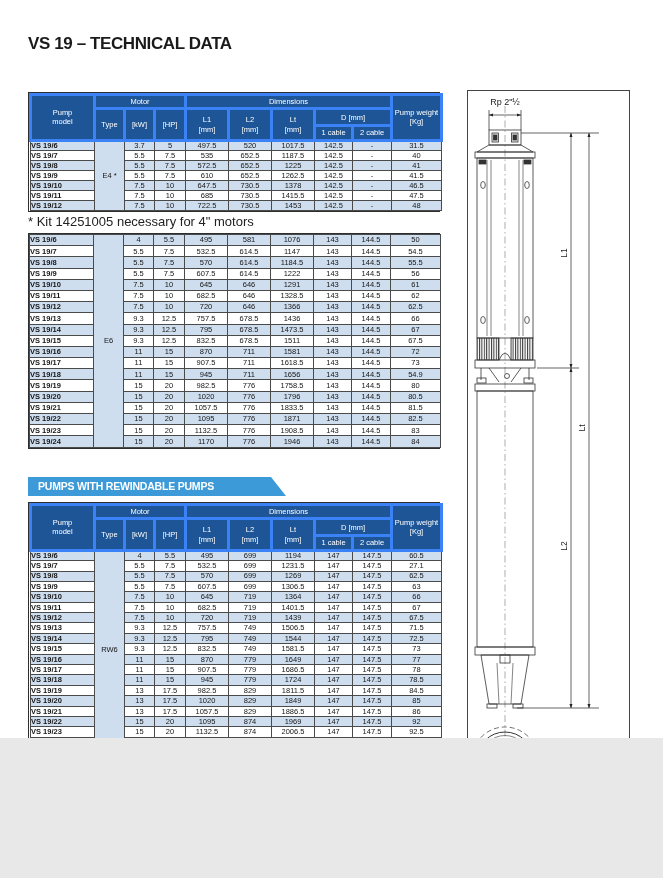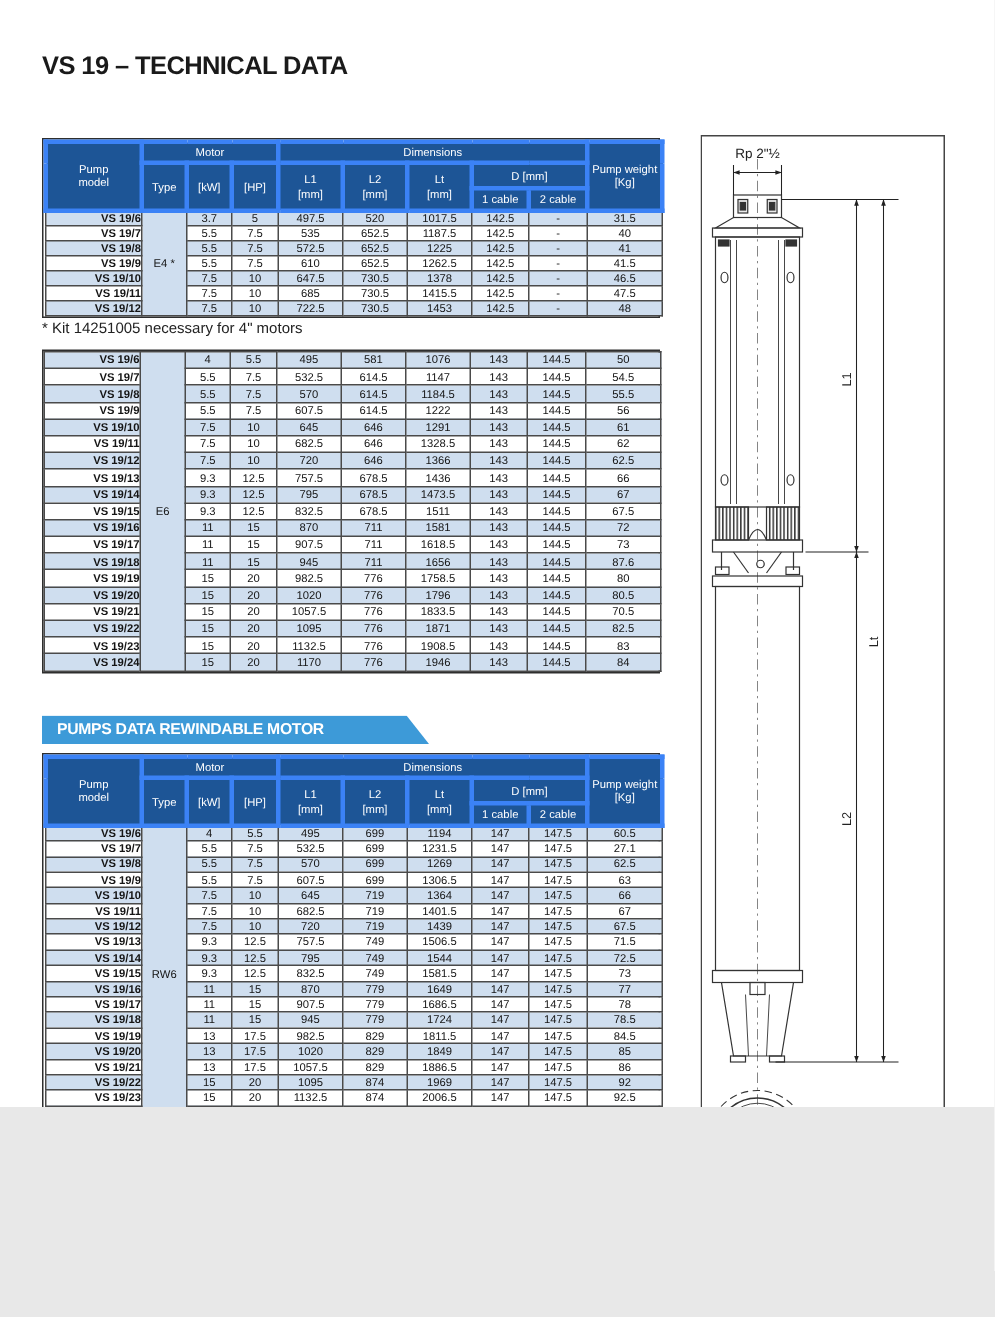--- a/index.html
+++ b/index.html
@@ -50,26 +50,26 @@
 
   td {
     border: 1px solid #4a4a4a; font-size: 7.5px; color: #151515;
     text-align: center; vertical-align: middle; padding: 0; line-height: 1;
     background: #ffffff;
   }
   #tbl1 td { height: 10px; }
   #tbl2 td { height: 11.2px; }
   #tbl3 td { height: 10.4px; }
   tbody tr:nth-child(odd) td { background: #cfdeef; }
-  td.model { font-weight: bold; text-align: right; margin-left: 28px; }
+  td.model { font-weight: bold; text-align: left; margin-left: 28px; }
   td.type-cell { background: #cfdeef !important; }
 
   .footnote {
     position: absolute; left: 28px; top: 214px;
-    font-size: 10px; color: #222222;
+    font-size: 13px; color: #222222;
   }
 
   #drawing-box { position: absolute; left: 467px; top: 90px; }
   svg text { font-family: "Liberation Sans", sans-serif; }
 </style>
 </head>
 <body>
 
 <div id="page">
 
@@ -360,21 +360,21 @@
           </tr>
           <tr>
             <td class="model">VS 19/18</td>
             <td>11</td>
             <td>15</td>
             <td>945</td>
             <td>711</td>
             <td>1656</td>
             <td>143</td>
             <td>144.5</td>
-            <td>87.6</td>
+            <td>54.9</td>
           </tr>
           <tr>
             <td class="model">VS 19/19</td>
             <td>15</td>
             <td>20</td>
             <td>982.5</td>
             <td>776</td>
             <td>1758.5</td>
             <td>143</td>
             <td>144.5</td>
@@ -393,21 +393,21 @@
           </tr>
           <tr>
             <td class="model">VS 19/21</td>
             <td>15</td>
             <td>20</td>
             <td>1057.5</td>
             <td>776</td>
             <td>1833.5</td>
             <td>143</td>
             <td>144.5</td>
-            <td>70.5</td>
+            <td>81.5</td>
           </tr>
           <tr>
             <td class="model">VS 19/22</td>
             <td>15</td>
             <td>20</td>
             <td>1095</td>
             <td>776</td>
             <td>1871</td>
             <td>143</td>
             <td>144.5</td>
@@ -432,21 +432,21 @@
             <td>776</td>
             <td>1946</td>
             <td>143</td>
             <td>144.5</td>
             <td>84</td>
           </tr>
         </tbody>
     </table>
   </div>
 
-  <div class="banner" id="banner-rewindable">PUMPS DATA REWINDABLE MOTOR</div>
+  <div class="banner" id="banner-rewindable">PUMPS WITH REWINDABLE PUMPS</div>
 
   <div class="tbl-wrap" id="tbl3">
     <table>
       <colgroup>
         <col class="c-model">
           <col class="c-type">
           <col class="c-kw">
           <col class="c-hp">
         <col class="c-l1">
           <col class="c-l2">

